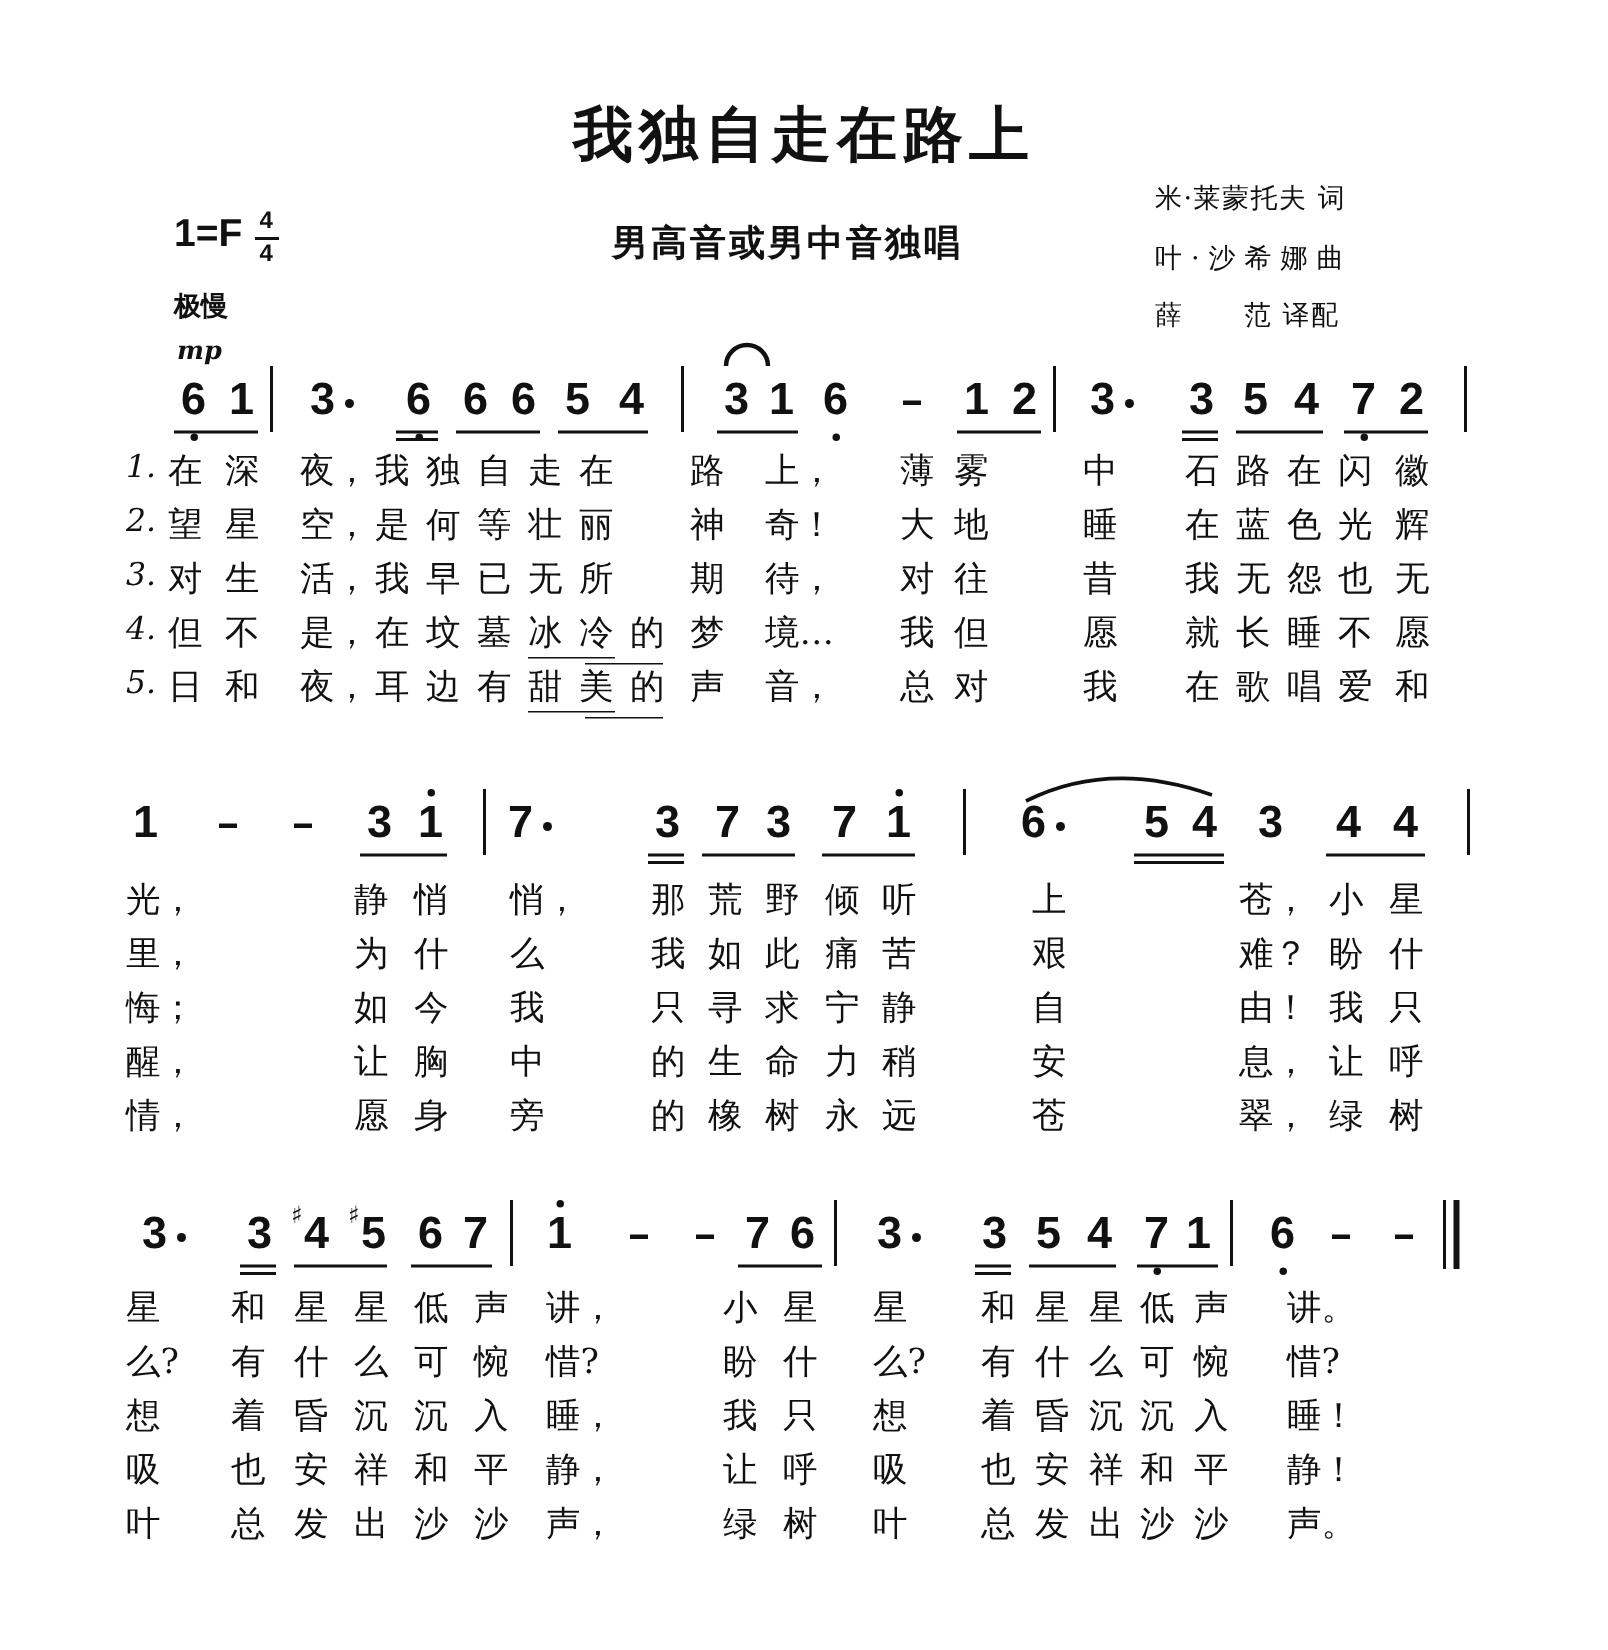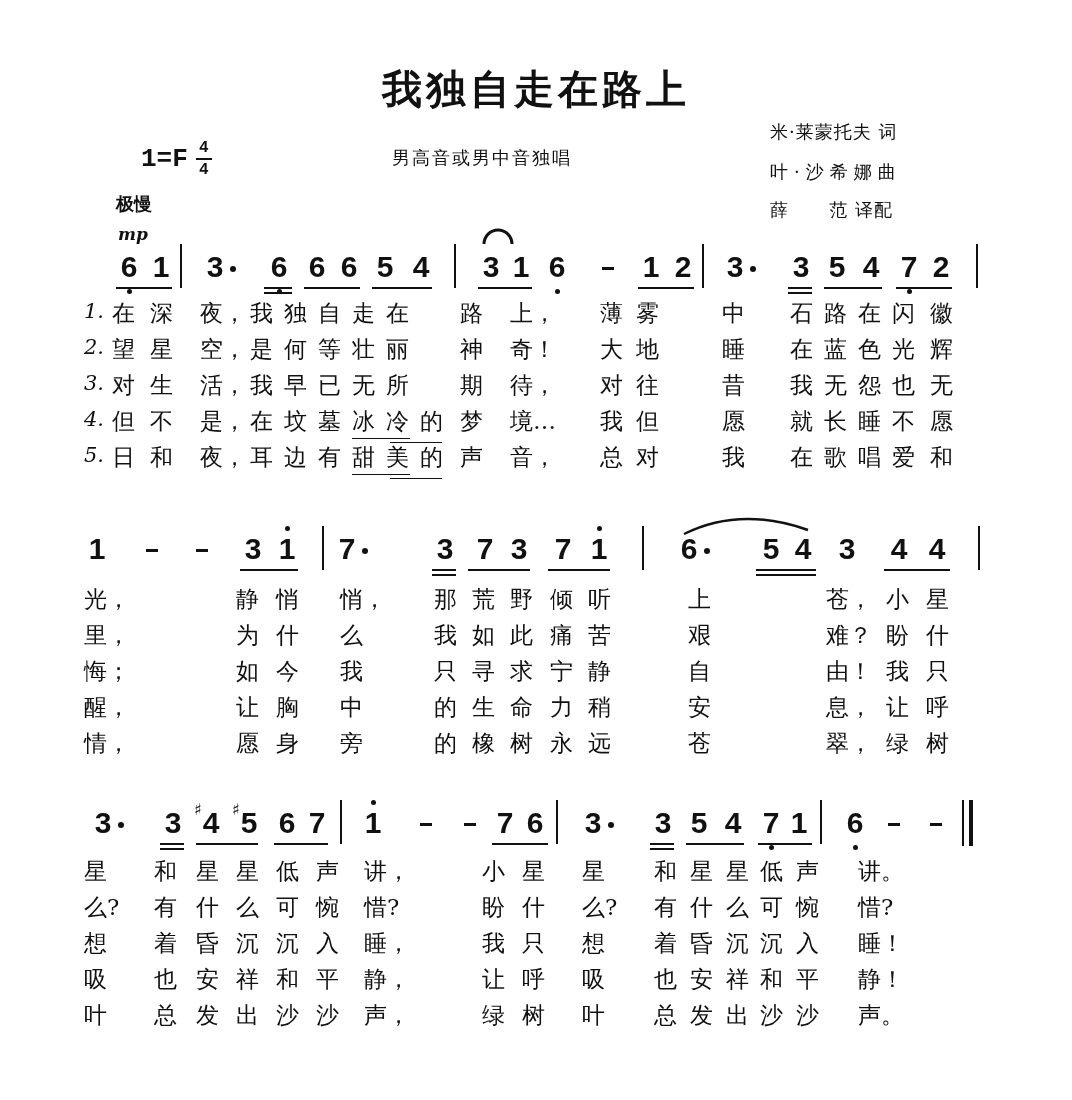--- a/index.html
+++ b/index.html
@@ -1,23 +1,23 @@
 <!DOCTYPE html>
 <html><head>
 <meta charset="utf-8">
 <style>
   html, body { margin:0; padding:0; background:#ffffff; }
   body { width:1072px; height:1100px; position:relative; overflow:hidden; color:#111; font-family:"DejaVu Serif", serif; }
   .abs { position:absolute; }
   .title { left:0; width:1072px; top:62px; text-align:center; font-size:40px; font-weight:bold; letter-spacing:4px; font-family:"DejaVu Serif", serif; }
-  .key { left:116px; top:140px; font-size:26px; font-weight:bold; font-family:Liberation Mono, monospace; display:flex; align-items:center;margin-left:25px; }
+  .key { left:116px; top:140px; font-size:26px; font-weight:bold; font-family:Liberation Sans, sans-serif; display:flex; align-items:flex-start; }
   .frac { display:inline-flex; flex-direction:column; align-items:center; margin-left:8px; font-size:16px; line-height:16px; }
   .frac .bar { width:16px; border-top:2px solid #111; margin:2px 0; }
   .tempo { left:116px; top:192px; font-size:18px; font-weight:bold; }
-  .subtitle { left:392px; top:146px; font-size:18px; letter-spacing:2px; }
+  .subtitle { left:408px; top:146px; font-size:24px; letter-spacing:2px;font-weight:bold; }
   .credit { left:770px; font-size:18px; letter-spacing:1px; white-space:pre; }
   .dyn { left:118px; top:224px; font-size:17px; font-style:italic; font-weight:bold; font-family:"DejaVu Serif", serif; }
   .n { position:absolute; font-family:"Liberation Sans", sans-serif; font-weight:bold; font-size:30px; line-height:34px; width:22px; text-align:center; }
   .dot-below::after { content:""; position:absolute; left:9px; bottom:-10px; width:5px; height:5px; border-radius:50%; background:#111; }
   .dot-above::before { content:""; position:absolute; left:9px; top:-6px; width:5px; height:5px; border-radius:50%; background:#111; }
   .ul { position:absolute; height:0; border-top:2.5px solid #111; }
   .barline { position:absolute; width:0; border-left:2.5px solid #111; height:44px; }
   .dash { position:absolute; width:12px; border-top:3px solid #111; }
   .aug { position:absolute; width:6px; height:6px; border-radius:50%; background:#111; }
   .sharp { position:absolute; font-size:16px; font-weight:bold; font-family:"DejaVu Sans", sans-serif; }

